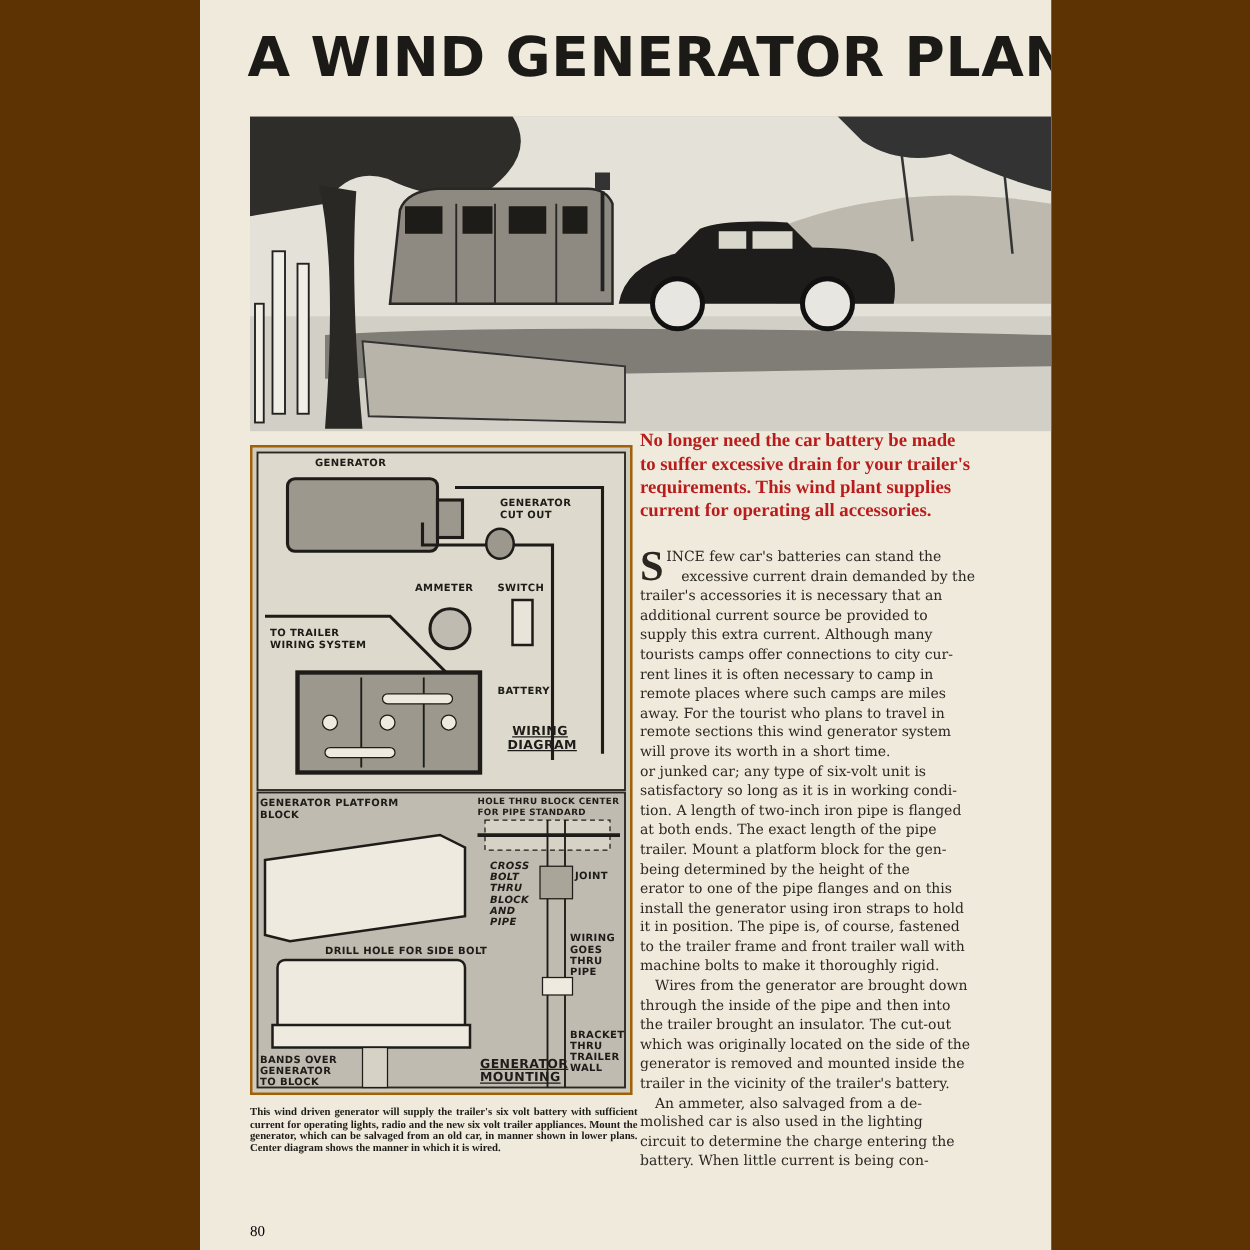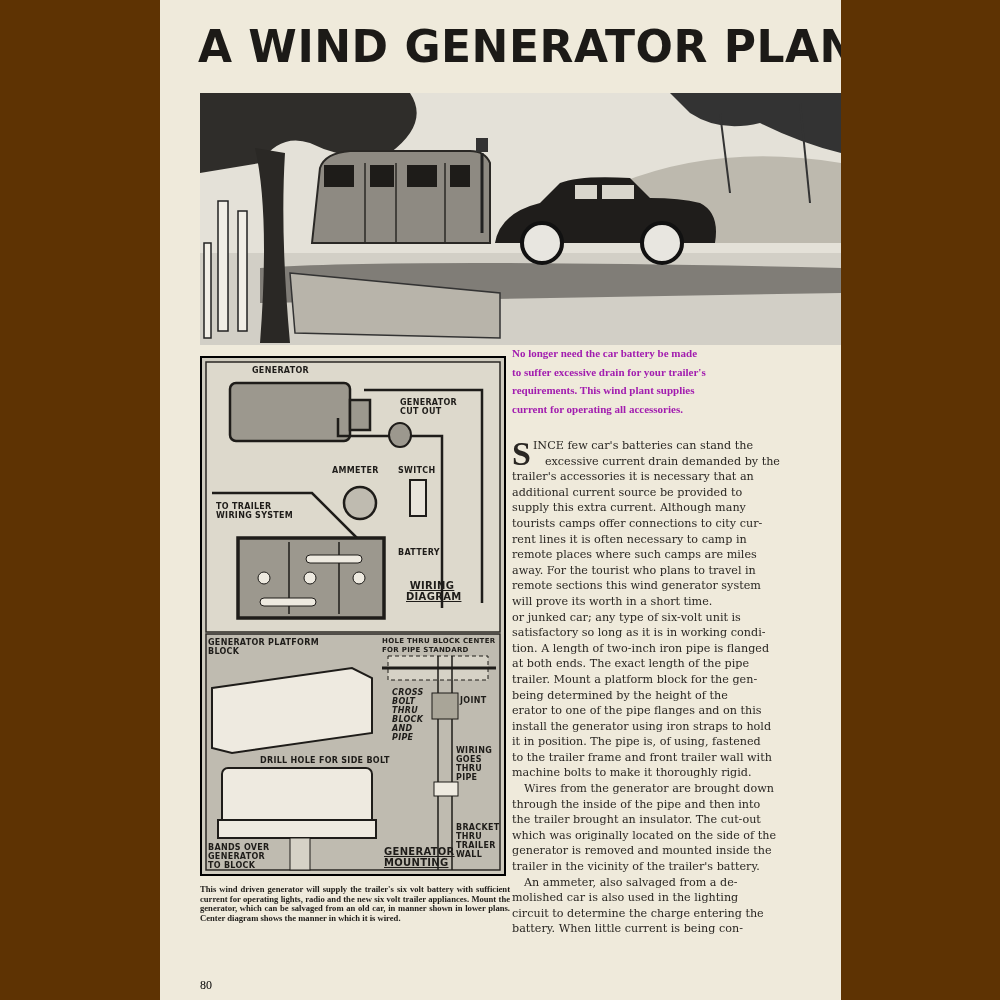--- a/index.html
+++ b/index.html
@@ -1,24 +1,24 @@
 <!DOCTYPE html>
 <html><head>
 <meta charset="utf-8">
 <style>
   html, body { margin:0; padding:0; }
   body { width:1000px; height:1000px; background:#5e3303; position:relative; overflow:hidden; }
   .page { position:absolute; left:160px; top:0; width:681px; height:1000px; background:#efeadb; overflow:hidden; }
   .title { position:absolute; left:38px; top:22px; width:660px; font-family:"DejaVu Sans", sans-serif; font-weight:bold; font-size:44px; letter-spacing:0.5px; color:#1c1a17; white-space:nowrap; line-height:50px; }
   .hero { position:absolute; left:40px; top:93px; width:641px; height:252px; background:#d9d6cc; overflow:hidden; }
-  .diagram { position:absolute; left:40px; top:356px; width:306px; height:520px; background:#cfcbbe; border:2px solid #000000; box-sizing:border-box; }
+  .diagram { position:absolute; left:40px; top:356px; width:306px; height:520px; background:#cfcbbe; border:2px solid #a16207; box-sizing:border-box; }
   .diag-label { position:absolute; font-family:"DejaVu Sans", sans-serif; font-weight:bold; font-size:8px; color:#1e1c19; line-height:9px; letter-spacing:0.3px; }
   .caption { position:absolute; left:40px; top:885px; width:310px; font-family:"Liberation Serif", serif; font-weight:bold; font-size:8.6px; line-height:9.6px; color:#1e1c19; text-align:justify; }
   .pagenum { position:absolute; left:40px; top:978px; font-family:"Liberation Serif", serif; font-size:12px; color:#000000; }
-  .lead { position:absolute; left:352px; top:344px; width:340px; font-family:"Liberation Serif", serif; font-weight:bold; font-size:11px; line-height:18.5px; color:#a21caf; white-space:nowrap; }
+  .lead { position:absolute; left:352px; top:344px; width:340px; font-family:"Liberation Serif", serif; font-weight:bold; font-size:15px; line-height:18.5px; color:#b91c1c; white-space:nowrap; }
   .body { position:absolute; left:352px; top:438px; width:340px; font-family:"DejaVu Serif", serif; font-size:11.2px; line-height:15.6px; color:#2a2723; }
   .body p { margin:0; white-space:nowrap; }
   .body .ind { text-indent:12px; }
   .dropcap { float:left; font-family:"Liberation Serif", serif; font-weight:bold; font-size:34px; line-height:28px; margin:2px 2px 0 0; }
 </style>
 </head>
 <body>
 
 <div class="page">
   <div class="title">A WIND GENERATOR PLANT</div>
@@ -140,21 +140,21 @@
     <p>remote sections this wind generator system</p>
     <p>will prove its worth in a short time.</p>
     <p>or junked car; any type of six-volt unit is</p>
     <p>satisfactory so long as it is in working condi-</p>
     <p>tion.  A length of two-inch iron pipe is flanged</p>
     <p>at both ends.  The exact length of the pipe</p>
     <p>trailer.  Mount a platform block for the gen-</p>
     <p>being determined by the height of the</p>
     <p>erator to one of the pipe flanges and on this</p>
     <p>install the generator using iron straps to hold</p>
-    <p>it in position.  The pipe is, of using, fastened</p>
+    <p>it in position.  The pipe is, of course, fastened</p>
     <p>to the trailer frame and front trailer wall with</p>
     <p>machine bolts to make it thoroughly rigid.</p>
     <p class="ind">Wires from the generator are brought down</p>
     <p>through the inside of the pipe and then into</p>
     <p>the trailer brought an insulator.  The cut-out</p>
     <p>which was originally located on the side of the</p>
     <p>generator is removed and mounted inside the</p>
     <p>trailer in the vicinity of the trailer's battery.</p>
     <p class="ind">An ammeter, also salvaged from a de-</p>
     <p>molished car is also used in the lighting</p>

